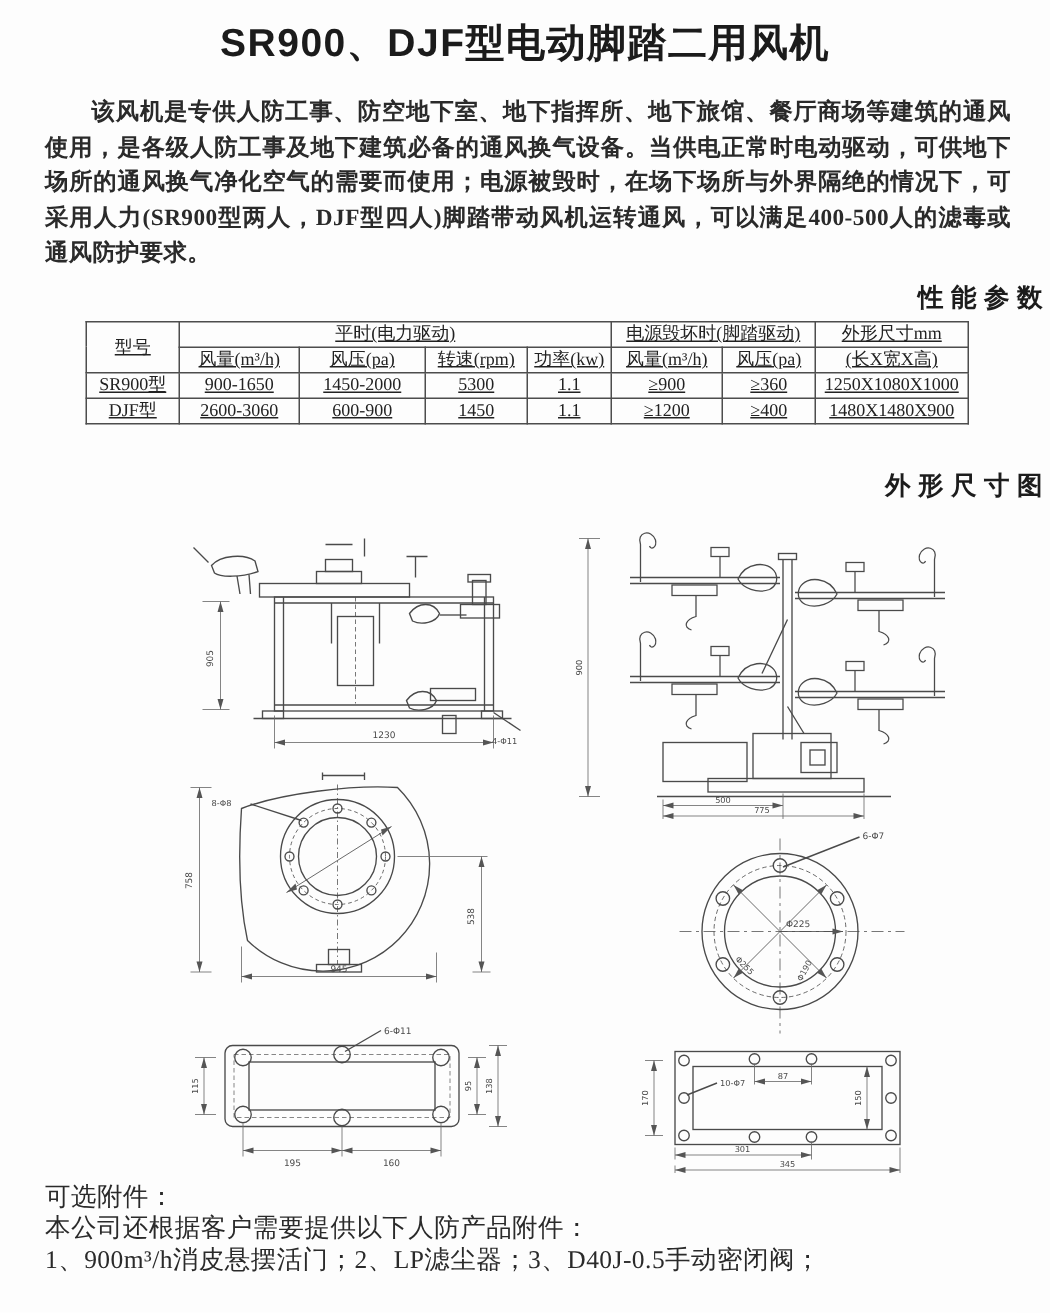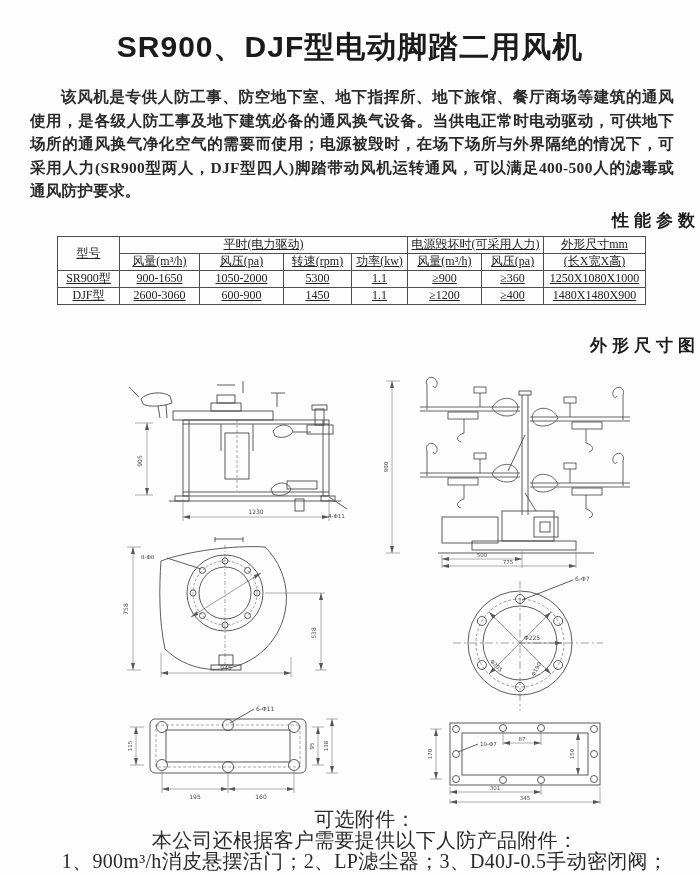--- a/index.html
+++ b/index.html
@@ -1,26 +1,26 @@
 <!DOCTYPE html>
 <html><head>
 <meta charset="utf-8">
 <style>
   html,body{margin:0;padding:0;}
   body{width:700px;height:875px;background:#ffffff;font-family:"Liberation Serif","DejaVu Serif",serif;color:#222;}
   .page{position:relative;width:700px;height:875px;overflow:hidden;background:#fdfdfd;}
-  .title{margin:16px;padding-top:11px;text-align:center;font-size:30px;font-weight:700;letter-spacing:1px;color:#1b1b1b;font-family:"Liberation Sans","DejaVu Sans",sans-serif;}
+  .title{margin:0;padding-top:11px;text-align:center;font-size:26px;font-weight:700;letter-spacing:1px;color:#1b1b1b;font-family:"Liberation Sans","DejaVu Sans",sans-serif;}
   .intro{margin:17px 26px 0 30px;font-size:15.5px;line-height:23.5px;text-indent:2em;text-align:justify;color:#2a2a2a;letter-spacing:.3px;font-weight:bold;}
   .section{margin:6px 0 4px 57px;font-size:17px;font-weight:700;letter-spacing:5px;color:#1c1c1c;font-family:"Liberation Sans","DejaVu Sans",sans-serif;text-align:right;}
   .section.second{margin-top:29px;}
   table.spec{border-collapse:collapse;margin-left:57px;width:588px;font-size:12px;color:#222;text-align:center;table-layout:fixed;text-decoration:underline;}
   table.spec td{border:1px solid #4d4d4d;padding:0 1px;height:16px;line-height:15px;white-space:nowrap;overflow:hidden;}
   .drawings{position:relative;height:446px;margin-top:6px;}
   .drawings svg{position:absolute;overflow:visible;}
-  .accessories{margin:0 0 0 30px;font-size:20px;line-height:21px;color:#2a2a2a;letter-spacing:.3px;text-align:center;}
+  .accessories{margin:0 0 0 30px;font-size:17px;line-height:21px;color:#2a2a2a;letter-spacing:.3px;}
   .dimtxt{font-family:"DejaVu Sans",sans-serif;fill:#4a4a4a;stroke:none;}
 </style>
 </head>
 <body>
 
 <div class="page">
 
   <h1 class="title">SR900、DJF型电动脚踏二用风机</h1>
 
   <p class="intro">该风机是专供人防工事、防空地下室、地下指挥所、地下旅馆、餐厅商场等建筑的通风使用，是各级人防工事及地下建筑必备的通风换气设备。当供电正常时电动驱动，可供地下场所的通风换气净化空气的需要而使用；电源被毁时，在场下场所与外界隔绝的情况下，可采用人力(SR900型两人，DJF型四人)脚踏带动风机运转通风，可以满足400-500人的滤毒或通风防护要求。</p>
@@ -35,36 +35,36 @@
         <col style="width:68px">
         <col style="width:56px">
         <col style="width:74px">
         <col style="width:62px">
         <col style="width:102px">
       </colgroup>
     <tbody>
         <tr>
       <td rowspan="2">型号</td>
       <td colspan="4">平时(电力驱动)</td>
-      <td colspan="2">电源毁坏时(可采用人力)</td>
+      <td colspan="2">电源毁坏时(脚踏驱动)</td>
       <td>外形尺寸mm</td>
     </tr>
     <tr>
       <td>风量(m³/h)</td>
       <td>风压(pa)</td>
       <td>转速(rpm)</td>
       <td>功率(kw)</td>
       <td>风量(m³/h)</td>
       <td>风压(pa)</td>
       <td>(长X宽X高)</td>
     </tr>
     <tr>
       <td>SR900型</td>
       <td>900-1650</td>
-      <td>1050-2000</td>
+      <td>1450-2000</td>
       <td>5300</td>
       <td>1.1</td>
       <td>≥900</td>
       <td>≥360</td>
       <td>1250X1080X1000</td>
     </tr>
     <tr>
       <td>DJF型</td>
       <td>2600-3060</td>
       <td>600-900</td>

